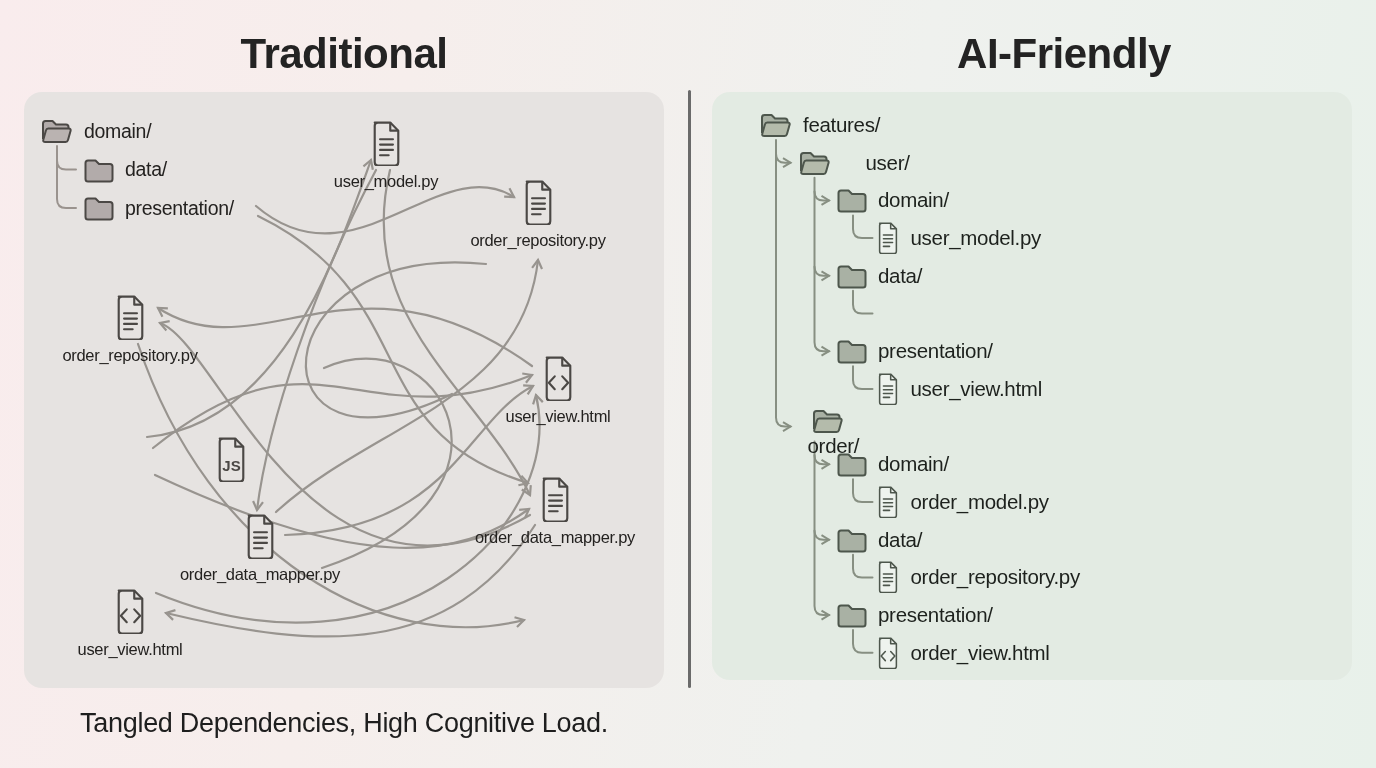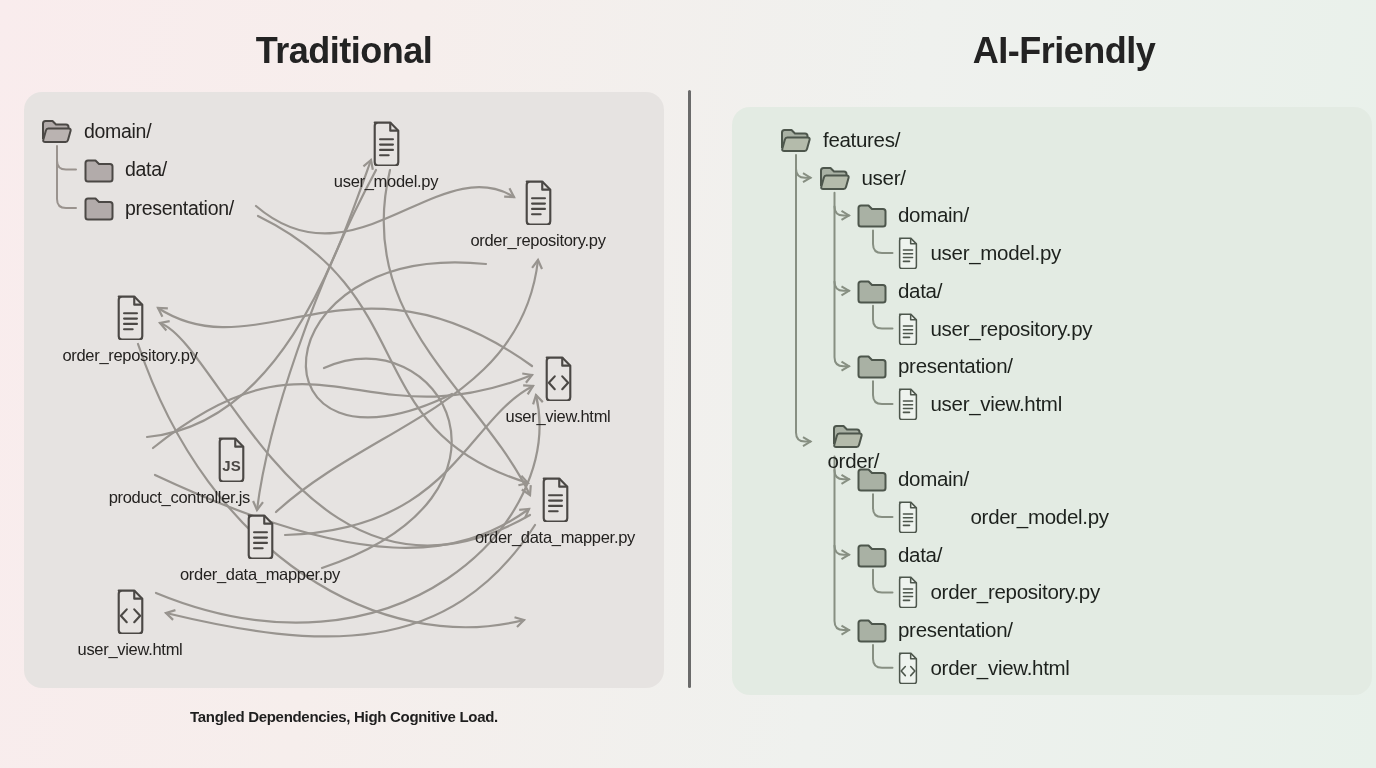--- a/index.html
+++ b/index.html
@@ -3,37 +3,37 @@
 <meta charset="utf-8">
 <style>
   html,body{margin:0;padding:0;background:#eee;}
   .canvas{
     position:relative;width:1376px;height:768px;overflow:hidden;
     font-family:"Liberation Sans", sans-serif;
     background:linear-gradient(100deg,#f9eced 0%,#f6eeec 28%,#eff1ee 62%,#e8f1ea 100%);
   }
   .title{
     position:absolute;top:30px;width:640px;text-align:center;
-    font-size:36px;font-weight:bold;color:#232323;letter-spacing:-0.5px;
+    font-size:42px;font-weight:bold;color:#232323;letter-spacing:-0.5px;
   }
   .title.left-t{left:24px;}
   .title.right-t{left:744px;}
   .caption{
     position:absolute;top:708px;width:640px;text-align:center;
-    font-size:15px;font-weight:700;color:#1e1e1e;letter-spacing:-0.3px;
+    font-size:27px;font-weight:400;color:#1e1e1e;letter-spacing:-0.3px;
   }
   .caption.left-c{left:24px;}
   .caption.right-c{left:712px;}
   .vdivider{
     position:absolute;left:688px;top:90px;width:3px;height:598px;
     background:var(--c-divider,#6a6a6a);border-radius:2px;
   }
   .panel{position:absolute;border-radius:18px;}
   #leftPanel{left:24px;top:92px;width:640px;height:596px;background:var(--c-lpanel,#e6e3e1);}
-  #rightPanel{left:712px;top:107px;width:640px;height:588px;background:var(--c-rpanel,#e3ebe3);margin-left:20px;}
+  #rightPanel{left:712px;top:92px;width:640px;height:588px;background:var(--c-rpanel,#e3ebe3);}
   #leftPanel svg.overlay, #rightPanel svg.overlay{position:absolute;left:0;top:0;}
   .filenode{position:absolute;width:240px;text-align:center;}
   .filenode .nlabel{
     margin-top:2px;font-size:16.5px;font-weight:500;color:#242220;letter-spacing:-0.3px;white-space:nowrap;
   }
   .treerow{position:absolute;display:flex;align-items:center;height:38px;}
   .treerow .ticon{flex:0 0 auto;display:flex;align-items:center;}
   .treerow .tlabel{margin-left:10px;white-space:nowrap;letter-spacing:-0.3px;font-weight:500;}
   #leftPanel .treerow .tlabel{font-size:19.5px;color:#242220;}
   #rightPanel .treerow .tlabel{font-size:20.5px;color:#1d211d;}
@@ -134,21 +134,21 @@
           </svg></span><div class="nlabel">order_repository.py</div></div>
       <div class="filenode" style="left: 414px; top: 264px;"><span><svg width="37" height="45" viewBox="0 0 34 42">
       <path d="M6,1.5 H20.5 L28,9 V38.5 Q28,41.5 25,41.5 H9 Q6,41.5 6,38.5 V4.5 Q6,1.5 9,1.5 Z" fill="#e6e3e1" stroke="#4b4845" stroke-width="2" stroke-linejoin="round"></path>
       <path d="M20.5,1.5 V9 H28" fill="none" stroke="#4b4845" stroke-width="2" stroke-linejoin="round"></path>
       <path d="M13.5,19 l-5.5,6 5.5,6 M20.5,19 l5.5,6 -5.5,6" fill="none" stroke="#4b4845" stroke-width="2" stroke-linecap="round" stroke-linejoin="round"></path>
           </svg></span><div class="nlabel">user_view.html</div></div>
       <div class="filenode" style="left: -14px; top: 345px; text-align: right;"><span><svg width="37" height="45" viewBox="0 0 34 42">
       <path d="M6,1.5 H20.5 L28,9 V38.5 Q28,41.5 25,41.5 H9 Q6,41.5 6,38.5 V4.5 Q6,1.5 9,1.5 Z" fill="#e6e3e1" stroke="#4b4845" stroke-width="2" stroke-linejoin="round"></path>
       <path d="M20.5,1.5 V9 H28" fill="none" stroke="#4b4845" stroke-width="2" stroke-linejoin="round"></path>
       <text x="17" y="32" text-anchor="middle" font-family="Liberation Sans, sans-serif" font-size="14" font-weight="bold" fill="#4b4845">JS</text>
-          </svg></span><div class="nlabel">product_controller.js</div></div>
+          </svg></span></div>
       <div class="filenode" style="left: 116px; top: 422px;"><span><svg width="37" height="45" viewBox="0 0 34 42">
       <path d="M6,1.5 H20.5 L28,9 V38.5 Q28,41.5 25,41.5 H9 Q6,41.5 6,38.5 V4.5 Q6,1.5 9,1.5 Z" fill="#e6e3e1" stroke="#4b4845" stroke-width="2" stroke-linejoin="round"></path>
       <path d="M20.5,1.5 V9 H28" fill="none" stroke="#4b4845" stroke-width="2" stroke-linejoin="round"></path>
       <g stroke="#4b4845" stroke-width="2" stroke-linecap="round">
         <line x1="11" y1="17" x2="23" y2="17"></line>
               <line x1="11" y1="22" x2="23" y2="22"></line>
         <line x1="11" y1="27" x2="23" y2="27"></line>
               <line x1="11" y1="32" x2="19" y2="32"></line>
             </g>
           </svg></span><div class="nlabel">order_data_mapper.py</div></div>
@@ -193,21 +193,21 @@
       </svg>
       <div class="treerow" style="left: 47px; top: 14px;">
         <span class="ticon">
           <svg width="34" height="26" viewBox="0 0 34 26">
     <path d="M3,21 V5.5 Q3,3 5.5,3 h7 l3.5,3.5 h10 Q28.5,6.5 28.5,9 v3.5" fill="#a9b1a4" stroke="#4d564c" stroke-width="2" stroke-linejoin="round"></path>
     <path d="M8.2,10.5 H28.6 q2.6,0 2,2.2 L28,22.1 q-.5,1.9 -2.4,1.9 H5.2 Q2.7,24 3.3,21.7 L5.9,12.6 Q6.5,10.5 8.2,10.5 Z" fill="#b4bbab" stroke="#4d564c" stroke-width="2" stroke-linejoin="round"></path>
           </svg>
         </span>
         <span class="tlabel">features/</span>
       </div>
-      <div class="treerow" style="left: 85.5px; top: 51.7px;">
+      <div class="treerow" style="left: 85.5px; top: 51.7px; gap: 24px;">
         <span class="ticon">
           <svg width="34" height="26" viewBox="0 0 34 26">
     <path d="M3,21 V5.5 Q3,3 5.5,3 h7 l3.5,3.5 h10 Q28.5,6.5 28.5,9 v3.5" fill="#a9b1a4" stroke="#4d564c" stroke-width="2" stroke-linejoin="round"></path>
     <path d="M8.2,10.5 H28.6 q2.6,0 2,2.2 L28,22.1 q-.5,1.9 -2.4,1.9 H5.2 Q2.7,24 3.3,21.7 L5.9,12.6 Q6.5,10.5 8.2,10.5 Z" fill="#b4bbab" stroke="#4d564c" stroke-width="2" stroke-linejoin="round"></path>
           </svg>
         </span>
         <span class="tlabel">user/</span>
       </div>
       <div class="treerow" style="left: 124px; top: 89.4px;">
         <span class="ticon">
@@ -233,35 +233,20 @@
         <span class="tlabel">user_model.py</span>
       </div>
       <div class="treerow" style="left: 124px; top: 164.8px;">
         <span class="ticon">
           <svg width="32" height="26" viewBox="0 0 32 26">
       <path d="M2.5,22 V6 Q2.5,3.5 5,3.5 h7.5 l3.5,3.5 H27 Q29.5,7 29.5,9.5 V22 Q29.5,24.5 27,24.5 H5 Q2.5,24.5 2.5,22 Z" fill="#a9b1a4" stroke="#4d564c" stroke-width="2" stroke-linejoin="round"></path>
           </svg>
         </span>
         <span class="tlabel">data/</span>
       </div>
-      <div class="treerow" style="left: 162.5px; top: 202.5px;">
-        <span class="ticon">
-          <svg width="26" height="32" viewBox="0 0 34 42">
-      <path d="M6,1.5 H20.5 L28,9 V38.5 Q28,41.5 25,41.5 H9 Q6,41.5 6,38.5 V4.5 Q6,1.5 9,1.5 Z" fill="#eef3ee" stroke="#4d564c" stroke-width="2" stroke-linejoin="round"></path>
-      <path d="M20.5,1.5 V9 H28" fill="none" stroke="#4d564c" stroke-width="2" stroke-linejoin="round"></path>
-      <g stroke="#4d564c" stroke-width="2" stroke-linecap="round">
-        <line x1="11" y1="17" x2="23" y2="17"></line>
-              <line x1="11" y1="22" x2="23" y2="22"></line>
-        <line x1="11" y1="27" x2="23" y2="27"></line>
-              <line x1="11" y1="32" x2="19" y2="32"></line>
-            </g>
-          </svg>
-        </span>
-        <span class="tlabel">user_repository.py</span>
-      </div>
       <div class="treerow" style="left: 124px; top: 240.2px;">
         <span class="ticon">
           <svg width="32" height="26" viewBox="0 0 32 26">
       <path d="M2.5,22 V6 Q2.5,3.5 5,3.5 h7.5 l3.5,3.5 H27 Q29.5,7 29.5,9.5 V22 Q29.5,24.5 27,24.5 H5 Q2.5,24.5 2.5,22 Z" fill="#a9b1a4" stroke="#4d564c" stroke-width="2" stroke-linejoin="round"></path>
           </svg>
         </span>
         <span class="tlabel">presentation/</span>
       </div>
       <div class="treerow" style="left: 162.5px; top: 277.9px;">
         <span class="ticon">
@@ -288,21 +273,21 @@
         <span class="tlabel">order/</span>
       </div>
       <div class="treerow" style="left: 124px; top: 353.3px;">
         <span class="ticon">
           <svg width="32" height="26" viewBox="0 0 32 26">
       <path d="M2.5,22 V6 Q2.5,3.5 5,3.5 h7.5 l3.5,3.5 H27 Q29.5,7 29.5,9.5 V22 Q29.5,24.5 27,24.5 H5 Q2.5,24.5 2.5,22 Z" fill="#a9b1a4" stroke="#4d564c" stroke-width="2" stroke-linejoin="round"></path>
           </svg>
         </span>
         <span class="tlabel">domain/</span>
       </div>
-      <div class="treerow" style="left: 162.5px; top: 391px; gap: 40px;">
+      <div class="treerow" style="left: 162.5px; top: 391px;">
         <span class="ticon">
           <svg width="26" height="32" viewBox="0 0 34 42">
       <path d="M6,1.5 H20.5 L28,9 V38.5 Q28,41.5 25,41.5 H9 Q6,41.5 6,38.5 V4.5 Q6,1.5 9,1.5 Z" fill="#eef3ee" stroke="#4d564c" stroke-width="2" stroke-linejoin="round"></path>
       <path d="M20.5,1.5 V9 H28" fill="none" stroke="#4d564c" stroke-width="2" stroke-linejoin="round"></path>
       <g stroke="#4d564c" stroke-width="2" stroke-linecap="round">
         <line x1="11" y1="17" x2="23" y2="17"></line>
               <line x1="11" y1="22" x2="23" y2="22"></line>
         <line x1="11" y1="27" x2="23" y2="27"></line>
               <line x1="11" y1="32" x2="19" y2="32"></line>
             </g>

